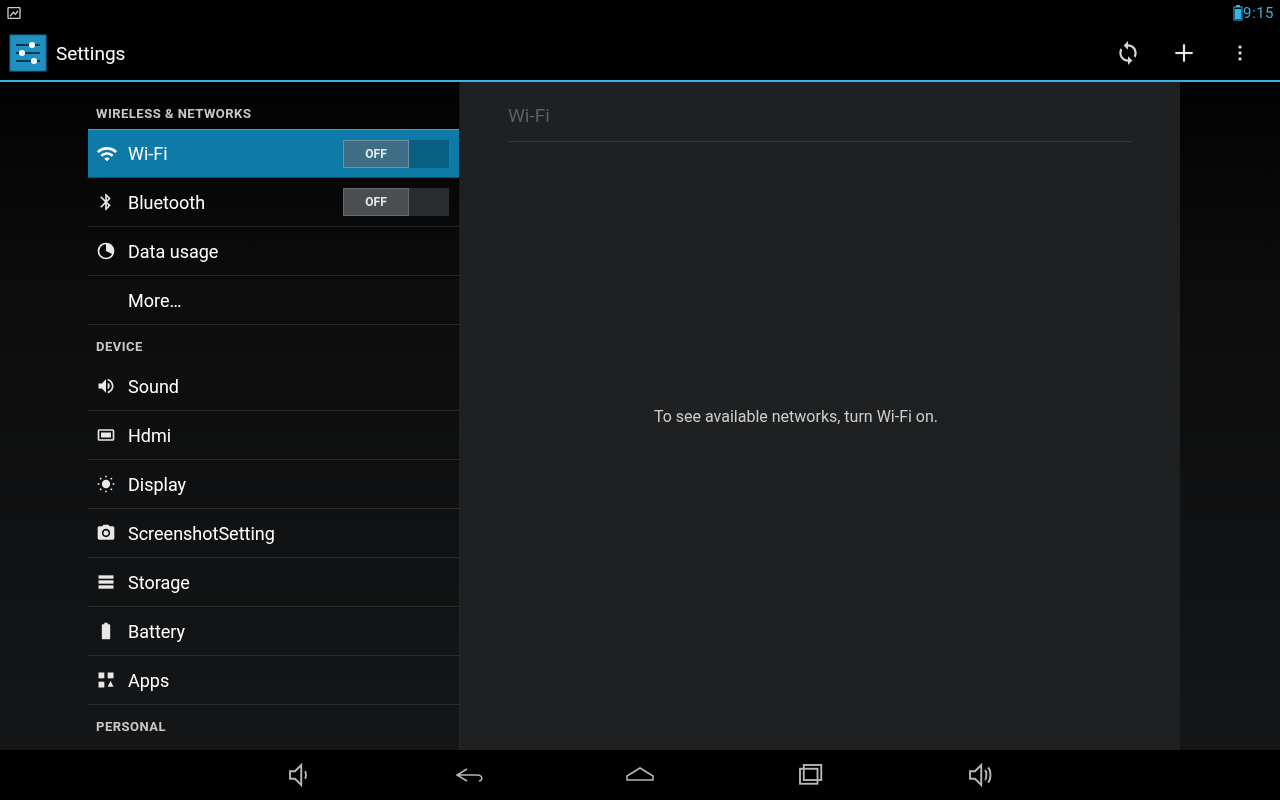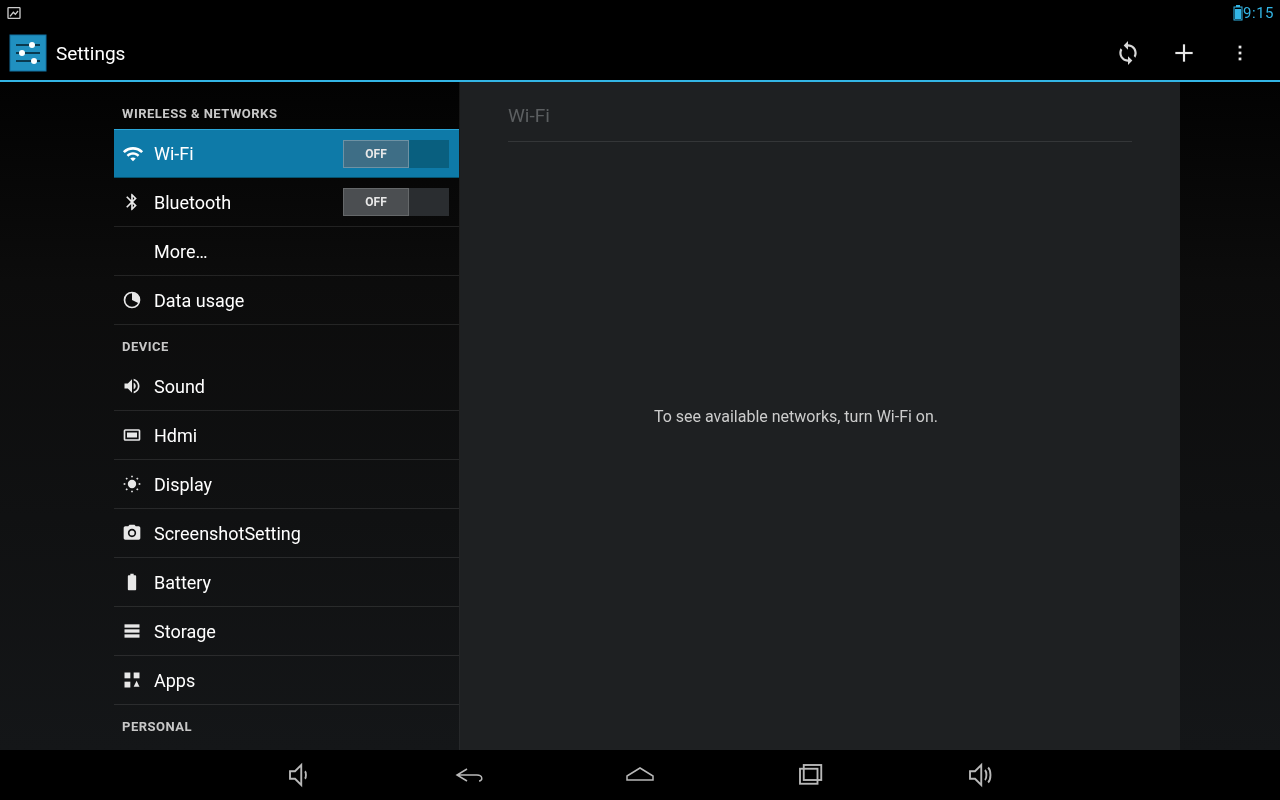--- a/index.html
+++ b/index.html
@@ -69,21 +69,21 @@
   .body {
     height: 668px; 
     display: flex;
     background: linear-gradient(180deg, #020202 0%, #0c0c0c 30%, #141618 100%);
   }
 
   
   .sidebar {
     width: 460px;
     border-right: 1px solid rgba(255,255,255,0.08);
-    padding-left: 114px;
+    padding-left: 88px;
     overflow: hidden;
   }
   .section-header {
     font-size: 13px;
     font-weight: 700;
     color: #c8c8c8;
     letter-spacing: 0.5px;
     padding: 24px 0 8px 8px;
     text-transform: uppercase;
   }
@@ -273,33 +273,33 @@
         <svg width="20" height="20" viewBox="0 0 24 24" fill="#e8e8e8">
             <path d="M17.71 7.71L12 2h-1v7.59L6.41 5 5 6.41 10.59 12 5 17.59 6.41 19 11 14.41V22h1l5.71-5.71L13.41 12l4.3-4.29zM13 5.83l1.88 1.88L13 9.59V5.83zm1.88 10.46L13 18.17v-3.76l1.88 1.88z"></path>
           </svg>
       </span>
       <span class="label">Bluetooth</span>
       <div class="toggle">
         <div class="knob">OFF</div>
       </div>
     </div>
 
+    <div class="list-item">
+      <span class="icon">
+        <svg width="20" height="20" viewBox="0 0 24 24">
+            <circle cx="12" cy="12" r="9" fill="none" stroke="#e8e8e8" stroke-width="2"></circle>
+            <path d="M12 3 A9 9 0 0 1 20 16 L12 12 Z" fill="#e8e8e8"></path>
+          </svg>
+      </span>
+      <span class="label">Data usage</span>
+    </div>
+
     <div class="list-item indent">
       <span class="icon"></span>
       <span class="label">More…</span>
-    </div>
-
-    <div class="list-item">
-      <span class="icon">
-        <svg width="20" height="20" viewBox="0 0 24 24">
-            <circle cx="12" cy="12" r="9" fill="none" stroke="#e8e8e8" stroke-width="2"></circle>
-            <path d="M12 3 A9 9 0 0 1 20 16 L12 12 Z" fill="#e8e8e8"></path>
-          </svg>
-      </span>
-      <span class="label">Data usage</span>
     </div>
 
     <div class="section-header" style="padding-top:14px;">DEVICE</div>
 
     <div class="list-item">
       <span class="icon">
         <svg width="20" height="20" viewBox="0 0 24 24" fill="#e8e8e8">
             <path d="M3 9v6h4l5 5V4L7 9H3zm13.5 3c0-1.77-1.02-3.29-2.5-4.03v8.05c1.48-.73 2.5-2.25 2.5-4.02zM14 3.23v2.06c2.89.86 5 3.54 5 6.71s-2.11 5.85-5 6.71v2.06c4.01-.91 7-4.49 7-8.77s-2.99-7.86-7-8.77z"></path>
           </svg>
       </span>
@@ -341,35 +341,35 @@
             <path d="M9 2L7.5 4H4c-1.1 0-2 .9-2 2v12c0 1.1.9 2 2 2h16c1.1 0 2-.9 2-2V6c0-1.1-.9-2-2-2h-3.5L15 2H9zm3 15c-2.76 0-5-2.24-5-5s2.24-5 5-5 5 2.24 5 5-2.24 5-5 5z"></path>
             <circle cx="12" cy="12" r="3"></circle>
           </svg>
       </span>
       <span class="label">ScreenshotSetting</span>
     </div>
 
     <div class="list-item">
       <span class="icon">
         <svg width="20" height="20" viewBox="0 0 24 24" fill="#e8e8e8">
-            <path d="M15.67 4H14V2h-4v2H8.33C7.6 4 7 4.6 7 5.33v15.33C7 21.4 7.6 22 8.33 22h7.33c.74 0 1.34-.6 1.34-1.33V5.33C17 4.6 16.4 4 15.67 4z"></path>
-          </svg>
-      </span>
-      <span class="label">Battery</span>
-    </div>
-
-    <div class="list-item">
-      <span class="icon">
-        <svg width="20" height="20" viewBox="0 0 24 24" fill="#e8e8e8">
             <rect x="3" y="4" width="18" height="4"></rect>
             <rect x="3" y="10" width="18" height="4"></rect>
             <rect x="3" y="16" width="18" height="4"></rect>
           </svg>
       </span>
       <span class="label">Storage</span>
+    </div>
+
+    <div class="list-item">
+      <span class="icon">
+        <svg width="20" height="20" viewBox="0 0 24 24" fill="#e8e8e8">
+            <path d="M15.67 4H14V2h-4v2H8.33C7.6 4 7 4.6 7 5.33v15.33C7 21.4 7.6 22 8.33 22h7.33c.74 0 1.34-.6 1.34-1.33V5.33C17 4.6 16.4 4 15.67 4z"></path>
+          </svg>
+      </span>
+      <span class="label">Battery</span>
     </div>
 
     <div class="list-item">
       <span class="icon">
         <svg width="20" height="20" viewBox="0 0 24 24" fill="#e8e8e8">
             <rect x="3" y="3" width="7" height="7"></rect>
             <rect x="14" y="3" width="7" height="7"></rect>
             <rect x="3" y="14" width="7" height="7"></rect>
             <polygon points="17.5,13 21,20 14,20"></polygon>
           </svg>

